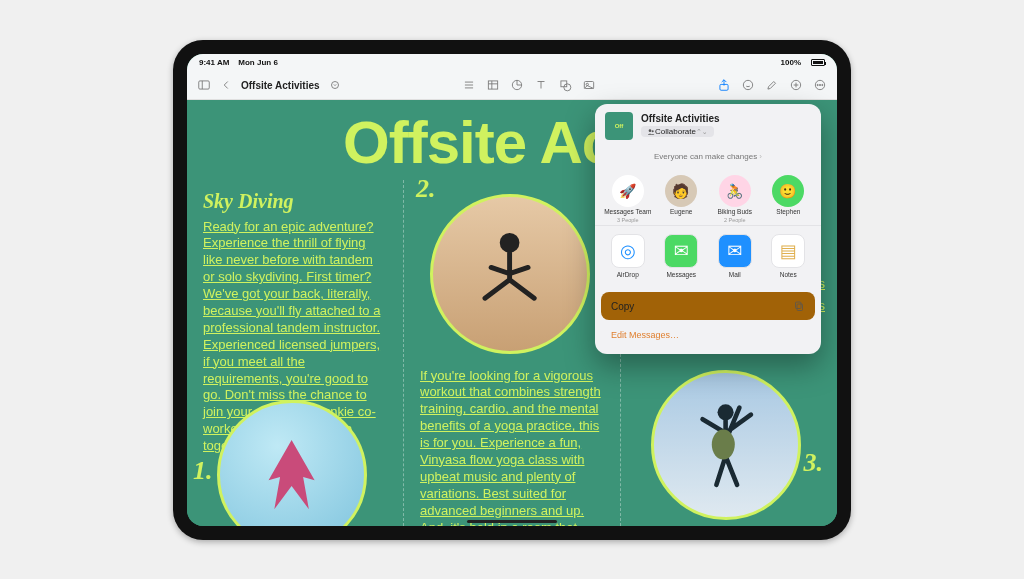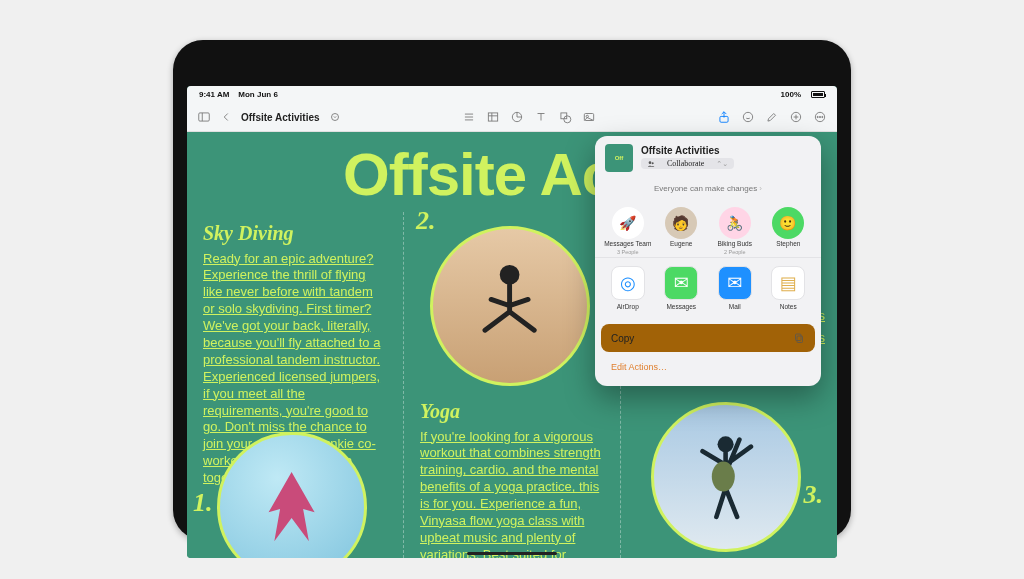--- a/index.html
+++ b/index.html
@@ -14,24 +14,23 @@
     width: 678px; height: 500px;
     background: #111;
     border-radius: 30px;
     padding: 14px;
     position: relative;
     box-shadow: 0 2px 6px rgba(0,0,0,.3);
   }
   .screen {
     width: 100%; height: 100%;
     background: #3a9478;
-    border-radius: 4px;
+    border-radius: 16px;
     overflow: hidden;
     position: relative;
-    margin-top: 32px;
   }
 
   
   .statusbar {
     height: 18px;
     background: #f4f6f7;
     display: flex; align-items: center; justify-content: space-between;
     padding: 0 12px;
     font-size: 8px; font-weight: 600; color: #111;
   }
@@ -94,21 +93,21 @@
     width:226px; background:#f2f2f4;
     border-radius:12px;
     box-shadow: 0 12px 30px rgba(0,0,0,.35);
     font-size:10px; color:#222;
     overflow:hidden;
     z-index:10;
   }
   .sheet-header{ display:flex; align-items:center; gap:8px; padding:8px 10px; }
   .sheet-thumb{ width:28px;height:28px; border-radius:4px; background:#3c9478; display:flex;align-items:center;justify-content:center; font-size:6px; color:#d0f25f;font-weight:700;}
   .sheet-ttl{ font-weight:600; font-size:10px;}
-  .dropdown{ display:inline-flex; align-items:center; gap:12px; background:#e4e4e8; border-radius:4px; padding:1px 6px; font-size:8px; margin-top:2px;font-family:Liberation Serif, serif;}
+  .dropdown{ display:inline-flex; align-items:center; gap:0; background:#e4e4e8; border-radius:4px; padding:1px 6px; font-size:8px; margin-top:2px;}
   .perm { text-align:center; font-size:8px; color:#777; padding:4px 0 8px;}
   .perm::after{content:' ›'; color:#bbb;}
   .row-contacts{ display:flex; justify-content:space-around; padding:6px 6px 2px; }
   .contact{ display:flex; flex-direction:column; align-items:center; gap:2px; width:48px;}
   .avatar{ width:32px;height:32px;border-radius:50%; display:flex;align-items:center;justify-content:center; font-size:14px;}
   .contact-name{ font-size:6.5px; text-align:center; color:#333; line-height:1.05;}
   .contact-sub{ font-size:5.5px; color:#999;}
   .row-apps{ display:flex; justify-content:space-around; padding:8px 6px; border-top:1px solid #e3e3e6;}
   .app{ display:flex; flex-direction:column; align-items:center; gap:3px; width:48px;}
   .app-icon{ width:34px;height:34px;border-radius:8px; display:flex;align-items:center;justify-content:center;}
@@ -258,21 +257,20 @@
 
         <div class="col yoga">
           <div class="num" style="top:-6px; left:12px;">2.</div>
           <div class="circle-img">
             <svg class="silhouette" viewBox="0 0 100 100">
                 <circle cx="50" cy="25" r="8" fill="#222"></circle>
                 <path d="M50 33 L50 55 M50 55 L30 70 M50 55 L70 70 M35 45 L50 50 L65 45" stroke="#222" stroke-width="4" fill="none" stroke-linecap="round"></path>
               </svg>
           </div>
           <div style="height:178px"></div>
-          <div class="subhead">Yoga</div>
           <div class="body">If you're looking for a vigorous workout that combines strength training, cardio, and the mental benefits of a yoga practice, this is for you. Experience a fun, Vinyasa flow yoga class with upbeat music and plenty of variations. Best suited for  advanced beginners and up. And, it's held in a room that maintains a heat between 95-98F, so be prepared to sweat!</div>
         </div>
 
         <div class="col hike">
           <div class="body" style="text-align:right; position:absolute; top:96px; right:12px;">limbs</div>
           <div class="body" style="text-align:right; position:absolute; top:118px; right:12px;">what's</div>
           <div class="circle-img">
              <svg class="silhouette" viewBox="0 0 100 100">
                 <circle cx="50" cy="22" r="7" fill="#1a2a33"></circle>
                 <path d="M50 29 L50 60 M50 60 L42 85 M50 60 L60 85 M30 28 L50 40 L72 24 M50 47 L62 18" stroke="#1a2a33" stroke-width="4" fill="none" stroke-linecap="round"></path>
@@ -342,19 +340,19 @@
         </div>
 
       <div class="actions">
         <div class="action">
           <span>Copy</span>
           <svg viewBox="0 0 24 24">
               <rect x="8" y="8" width="11" height="13" rx="2"></rect>
               <rect x="5" y="4" width="11" height="13" rx="2"></rect>
             </svg>
         </div>
-        <div class="edit-actions">Edit Actions…</div>
+        <div class="edit-actions">Edit Messages…</div>
       </div>
     </div>
 
     <div class="home-indicator"></div>
   </div>
 </div>
 
 </body></html>

